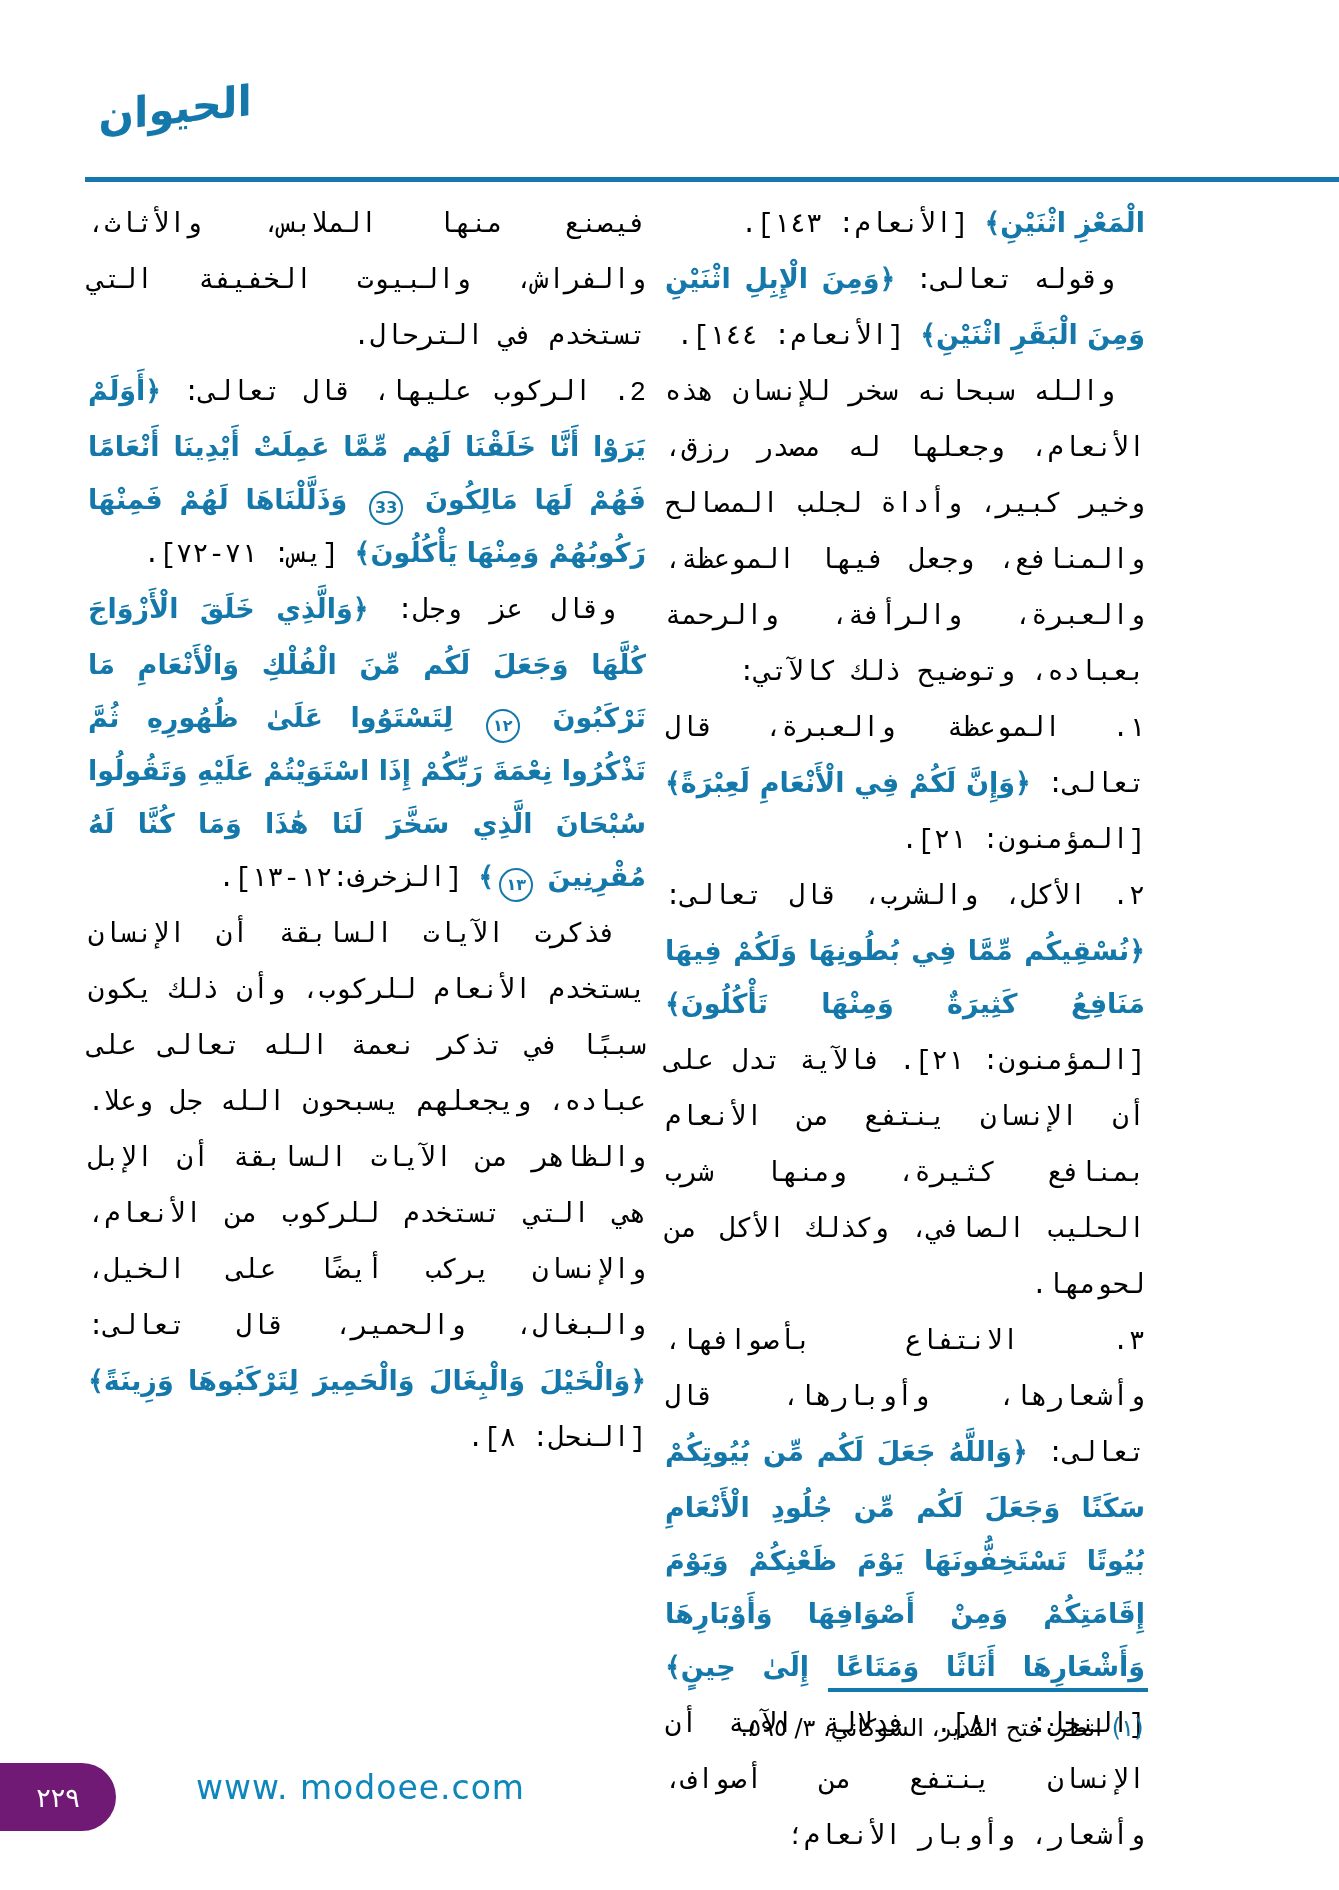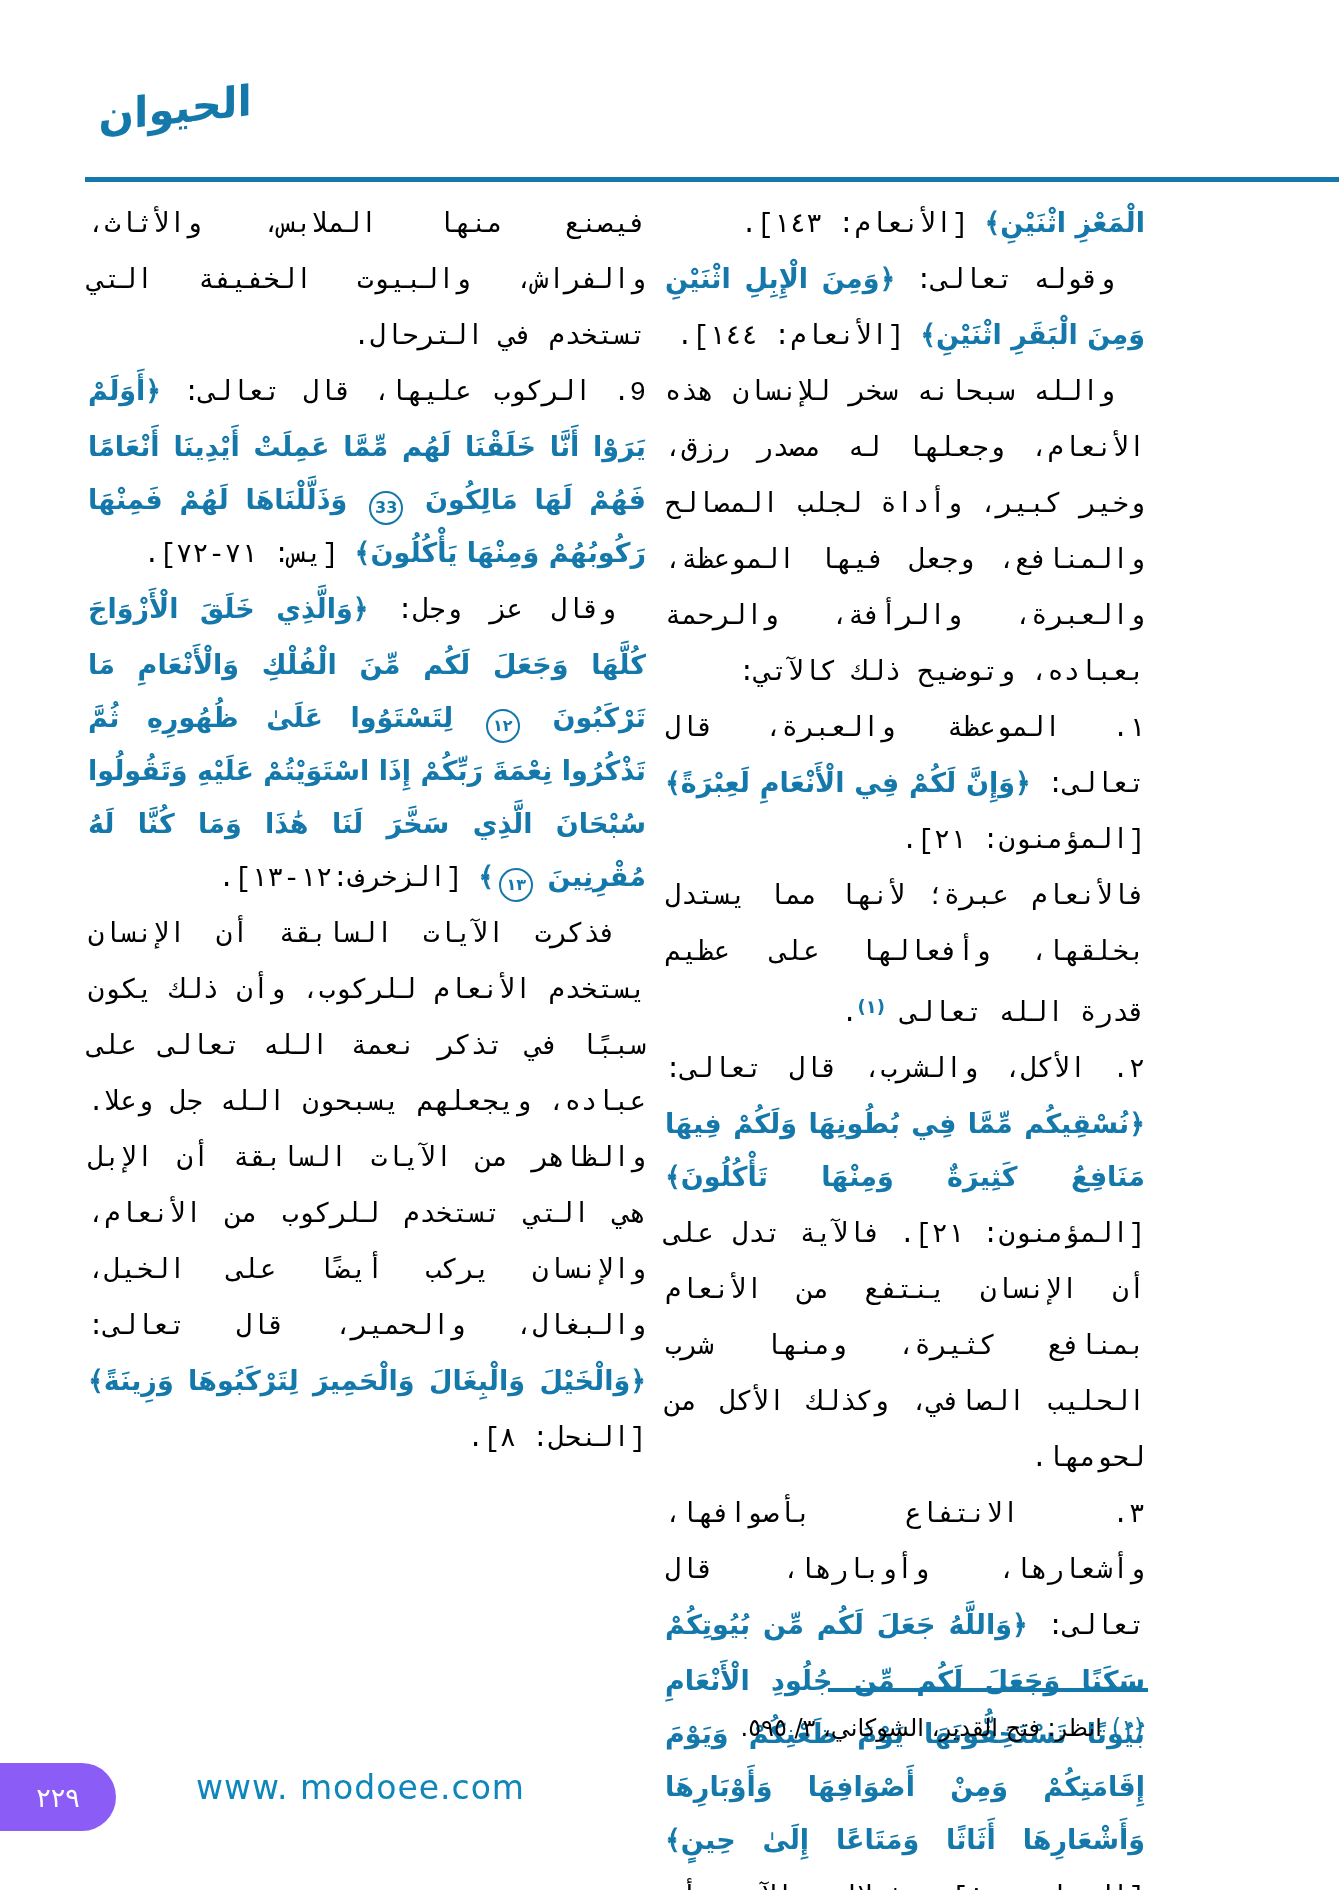--- a/index.html
+++ b/index.html
@@ -57,21 +57,21 @@
   .footnote{
     position:absolute;top:1706px;left:705px;width:480px;
     box-sizing:border-box;padding-right:6px;
     font-size:24px;line-height:44px;color:#000;
     text-align:center;
   }
   .fn-no{color:#1478AA;margin-left:10px;}
   
   .page-pill{
     position:absolute;top:1763px;left:0;width:116px;height:68px;
-    background:#8b5cf6;
+    background:#701a75;
     border-radius:0 34px 34px 0;
     display:flex;align-items:center;justify-content:center;
     color:#ffffff;font-size:27px;letter-spacing:6px;
   }
   .website{
     position:absolute;top:1768px;left:152px;
     direction:ltr;
     color:#0E86BB;font-size:33px;letter-spacing:1px;margin-left:44px;
   }
 </style>
@@ -81,27 +81,26 @@
 <div class="page">
 
   <div class="logo">الحيوان</div>
   <div class="header-rule"></div>
 
   <div class="col col-right">
       <p class="block"><span class="quran">الْمَعْزِ اثْنَيْنِ﴾</span><span class="plain"> [الأنعام: ١٤٣].</span></p>
       <p class="block indent"><span class="plain">وقوله تعالى: </span><span class="quran">﴿وَمِنَ الْإِبِلِ اثْنَيْنِ وَمِنَ الْبَقَرِ اثْنَيْنِ﴾</span><span class="plain"> [الأنعام: ١٤٤].</span></p>
       <p class="block indent"><span class="plain">والله سبحانه سخر للإنسان هذه الأنعام، وجعلها له مصدر رزق، وخير كبير، وأداة لجلب المصالح والمنافع، وجعل فيها الموعظة، والعبرة، والرأفة، والرحمة بعباده، وتوضيح ذلك كالآتي:</span></p>
       <p class="block"><span class="plain">١. الموعظة والعبرة، قال تعالى: </span><span class="quran">﴿وَإِنَّ لَكُمْ فِي الْأَنْعَامِ لَعِبْرَةً﴾</span><span class="plain"> [المؤمنون: ٢١].</span></p>
-      <p class="block"><span class="plain">فالأنعام عبرة؛ لأنها مما يستدل بخلقها، وأفعالها على عظيم قدرة الله تعالى </span><span class="fnmark">(١)</span><span class="plain">.</span></p>
       <p class="block"><span class="plain">٢. الأكل، والشرب، قال تعالى: </span><span class="quran">﴿نُسْقِيكُم مِّمَّا فِي بُطُونِهَا وَلَكُمْ فِيهَا مَنَافِعُ كَثِيرَةٌ وَمِنْهَا تَأْكُلُونَ﴾</span><span class="plain"> [المؤمنون: ٢١]. فالآية تدل على أن الإنسان ينتفع من الأنعام بمنافع كثيرة، ومنها شرب الحليب الصافي، وكذلك الأكل من لحومها.</span></p>
       <p class="block"><span class="plain">٣. الانتفاع بأصوافها، وأشعارها، وأوبارها، قال تعالى: </span><span class="quran">﴿وَاللَّهُ جَعَلَ لَكُم مِّن بُيُوتِكُمْ سَكَنًا وَجَعَلَ لَكُم مِّن جُلُودِ الْأَنْعَامِ بُيُوتًا تَسْتَخِفُّونَهَا يَوْمَ ظَعْنِكُمْ وَيَوْمَ إِقَامَتِكُمْ وَمِنْ أَصْوَافِهَا وَأَوْبَارِهَا وَأَشْعَارِهَا أَثَاثًا وَمَتَاعًا إِلَىٰ حِينٍ﴾</span><span class="plain"> [النحل: ٨٠]. فدلالة الآية أن الإنسان ينتفع من أصواف، وأشعار، وأوبار الأنعام؛</span></p>
     </div>
   <div class="col col-left">
       <p class="block"><span class="plain">فيصنع منها الملابس، والأثاث، والفراش، والبيوت الخفيفة التي تستخدم في الترحال.</span></p>
-      <p class="block"><span class="plain">9. الركوب عليها، قال تعالى: </span><span class="quran">﴿أَوَلَمْ يَرَوْا أَنَّا خَلَقْنَا لَهُم مِّمَّا عَمِلَتْ أَيْدِينَا أَنْعَامًا فَهُمْ لَهَا مَالِكُونَ </span><span class="ayah">33</span><span class="quran"> وَذَلَّلْنَاهَا لَهُمْ فَمِنْهَا رَكُوبُهُمْ وَمِنْهَا يَأْكُلُونَ﴾</span><span class="plain"> [يس: ٧١-٧٢].</span></p>
+      <p class="block"><span class="plain">2. الركوب عليها، قال تعالى: </span><span class="quran">﴿أَوَلَمْ يَرَوْا أَنَّا خَلَقْنَا لَهُم مِّمَّا عَمِلَتْ أَيْدِينَا أَنْعَامًا فَهُمْ لَهَا مَالِكُونَ </span><span class="ayah">33</span><span class="quran"> وَذَلَّلْنَاهَا لَهُمْ فَمِنْهَا رَكُوبُهُمْ وَمِنْهَا يَأْكُلُونَ﴾</span><span class="plain"> [يس: ٧١-٧٢].</span></p>
       <p class="block indent"><span class="plain">وقال عز وجل: </span><span class="quran">﴿وَالَّذِي خَلَقَ الْأَزْوَاجَ كُلَّهَا وَجَعَلَ لَكُم مِّنَ الْفُلْكِ وَالْأَنْعَامِ مَا تَرْكَبُونَ </span><span class="ayah">١٢</span><span class="quran"> لِتَسْتَوُوا عَلَىٰ ظُهُورِهِ ثُمَّ تَذْكُرُوا نِعْمَةَ رَبِّكُمْ إِذَا اسْتَوَيْتُمْ عَلَيْهِ وَتَقُولُوا سُبْحَانَ الَّذِي سَخَّرَ لَنَا هَٰذَا وَمَا كُنَّا لَهُ مُقْرِنِينَ </span><span class="ayah">١٣</span><span class="quran">﴾</span><span class="plain"> [الزخرف:١٢-١٣].</span></p>
       <p class="block indent"><span class="plain">فذكرت الآيات السابقة أن الإنسان يستخدم الأنعام للركوب، وأن ذلك يكون سببًا في تذكر نعمة الله تعالى على عباده، ويجعلهم يسبحون الله جل وعلا. والظاهر من الآيات السابقة أن الإبل هي التي تستخدم للركوب من الأنعام، والإنسان يركب أيضًا على الخيل، والبغال، والحمير، قال تعالى: </span><span class="quran">﴿وَالْخَيْلَ وَالْبِغَالَ وَالْحَمِيرَ لِتَرْكَبُوهَا وَزِينَةً﴾</span><span class="plain"> [النحل: ٨].</span></p>
     </div>
 
   <div class="fn-divider"></div>
   <div class="footnote">
     <span class="fn-no">(١)</span><span class="fn-text">انظر: فتح القدير، الشوكاني، ٣/ ٥٩٥.</span>
   </div>
 
   <div class="page-pill">

